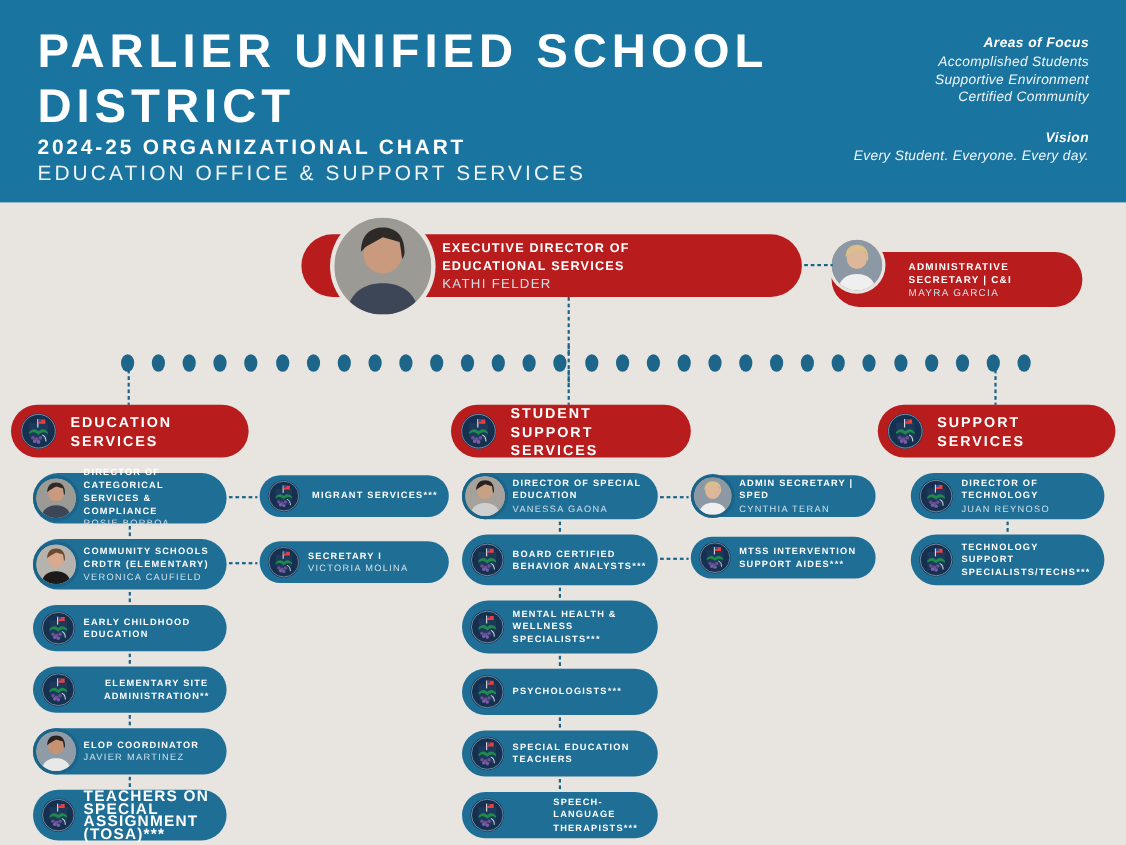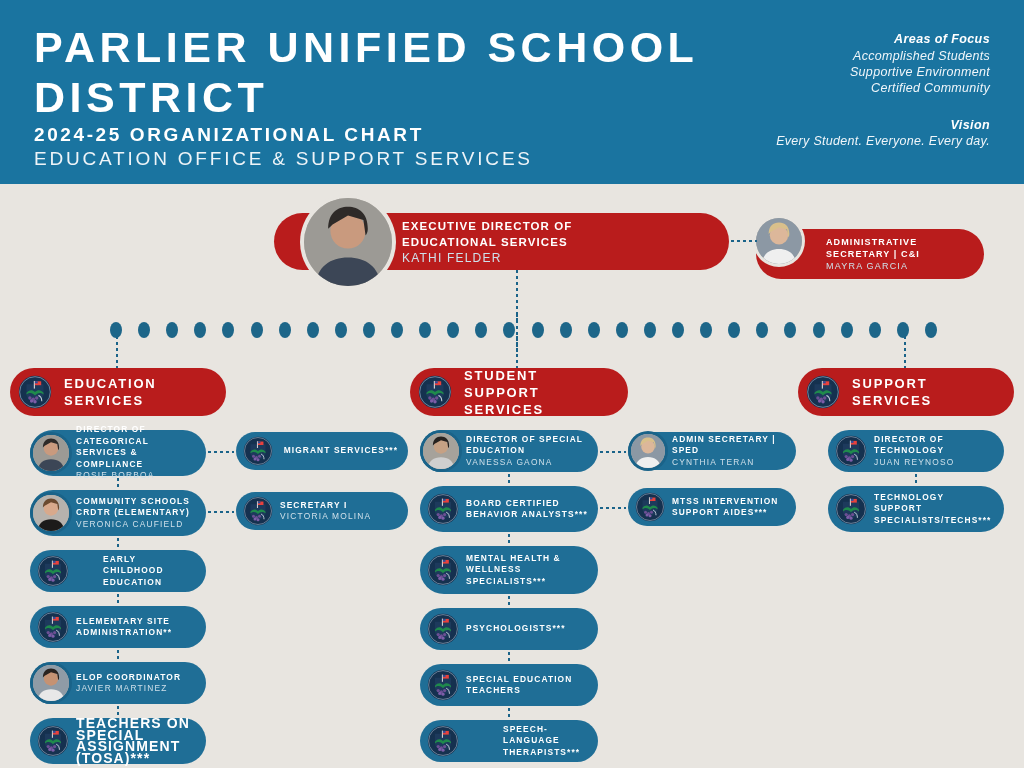--- a/index.html
+++ b/index.html
@@ -244,21 +244,21 @@
           <circle cx="20" cy="15" r="8" fill="#d8a98c"></circle>
           <path d="M5 40c1-9 7-13 15-13s14 4 15 13z" fill="#1c1b1a"></path>
           <path d="M11 14c0-7 4-10 9-10s9 3 9 10c0 2-1 3-1 3l-1-7-7-2-7 4z" fill="#6b4a30"></path>
         </svg></div>
       <div class="txt" style="margin-left: 7px;">
         <div class="role" style="font-size: 8.4px; line-height: 11.5px;">Community Schools CRDTR (Elementary)</div>
         <div class="person" style="font-size: 8.4px; line-height: 11.5px;">Veronica Caufield</div>
       </div>
     </div>
     <div class="vdot" style="left: 117px; top: 354px; height: 10px;"></div>
-    <div class="node sub" style="left: 30px; top: 366px; width: 176px; height: 42px; padding-left: 5px; padding-right: 10px; gap: 27px;">
+    <div class="node sub" style="left: 30px; top: 366px; width: 176px; height: 42px; padding-left: 5px; padding-right: 10px;">
       <svg width="32" height="32" viewBox="0 0 40 40" class="crest" style="margin-left: 2px;">
         <circle cx="20" cy="20" r="19" fill="#15314f"></circle>
         <path d="M10 11h20v12c0 5-6 8-10 9-4-1-10-4-10-9z" fill="#1d3a5c"></path>
         <rect x="18.6" y="7" width="1.3" height="9" fill="#d8d8d8"></rect>
         <path d="M19.9 7.4h7.4v4.6h-7.4z" fill="#e8413c"></path>
         <path d="M19.9 7.4h3.3v2.4h-3.3z" fill="#2b4f9e"></path>
         <path d="M10 21c3-4 7-4 10-1 3-3 7-3 10 1v2c-4-3-7-2-10 1-3-3-6-4-10-1z" fill="#1f8a4c"></path>
         <circle cx="14" cy="27" r="2" fill="#6c4f94"></circle>
         <circle cx="18" cy="28.5" r="2" fill="#6c4f94"></circle>
         <circle cx="22" cy="27" r="2" fill="#6c4f94"></circle>
@@ -281,21 +281,21 @@
         <path d="M19.9 7.4h3.3v2.4h-3.3z" fill="#2b4f9e"></path>
         <path d="M10 21c3-4 7-4 10-1 3-3 7-3 10 1v2c-4-3-7-2-10 1-3-3-6-4-10-1z" fill="#1f8a4c"></path>
         <circle cx="14" cy="27" r="2" fill="#6c4f94"></circle>
         <circle cx="18" cy="28.5" r="2" fill="#6c4f94"></circle>
         <circle cx="22" cy="27" r="2" fill="#6c4f94"></circle>
         <circle cx="16" cy="30.5" r="2" fill="#7d5da8"></circle>
         <circle cx="20" cy="31.5" r="2" fill="#7d5da8"></circle>
         <path d="M24 24c3 1 4 4 4 7" stroke="#c8d4e0" stroke-width="1.2" fill="none"></path>
         <circle cx="20" cy="20" r="18" fill="none" stroke="#7f94ab" stroke-width="1"></circle>
       </svg>
-      <div class="txt" style="margin-left: 7px;">
+      <div class="txt" style="margin-left: 20px; text-align: center;">
         <div class="role" style="font-size: 8.4px; line-height: 11.5px;">Elementary Site Administration**</div>
       </div>
     </div>
     <div class="vdot" style="left: 117px; top: 466px; height: 10px;"></div>
     <div class="node sub" style="left: 30px; top: 478px; width: 176px; height: 42px; padding-left: 5px; padding-right: 10px;">
       <div class="avatar" style="width: 36px; height: 36px; margin-left: -2px;"><svg width="36" height="36" viewBox="0 0 40 40">
           <rect width="40" height="40" fill="#8f9ba6"></rect>
           <circle cx="20" cy="15" r="8" fill="#c59273"></circle>
           <path d="M5 40c1-9 7-13 15-13s14 4 15 13z" fill="#e8e8e8"></path>
           <path d="M11 14c0-7 4-10 9-10s9 3 9 10c0 2-1 3-1 3l-1-7-7-2-7 4z" fill="#2a2320"></path>

